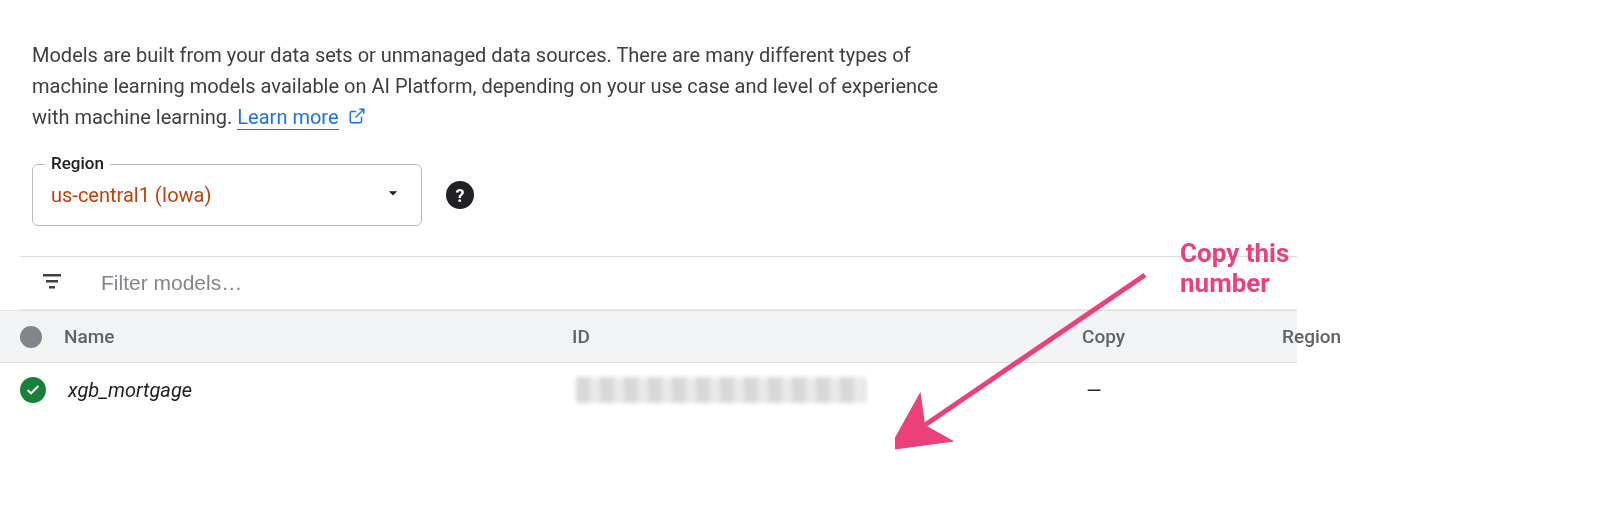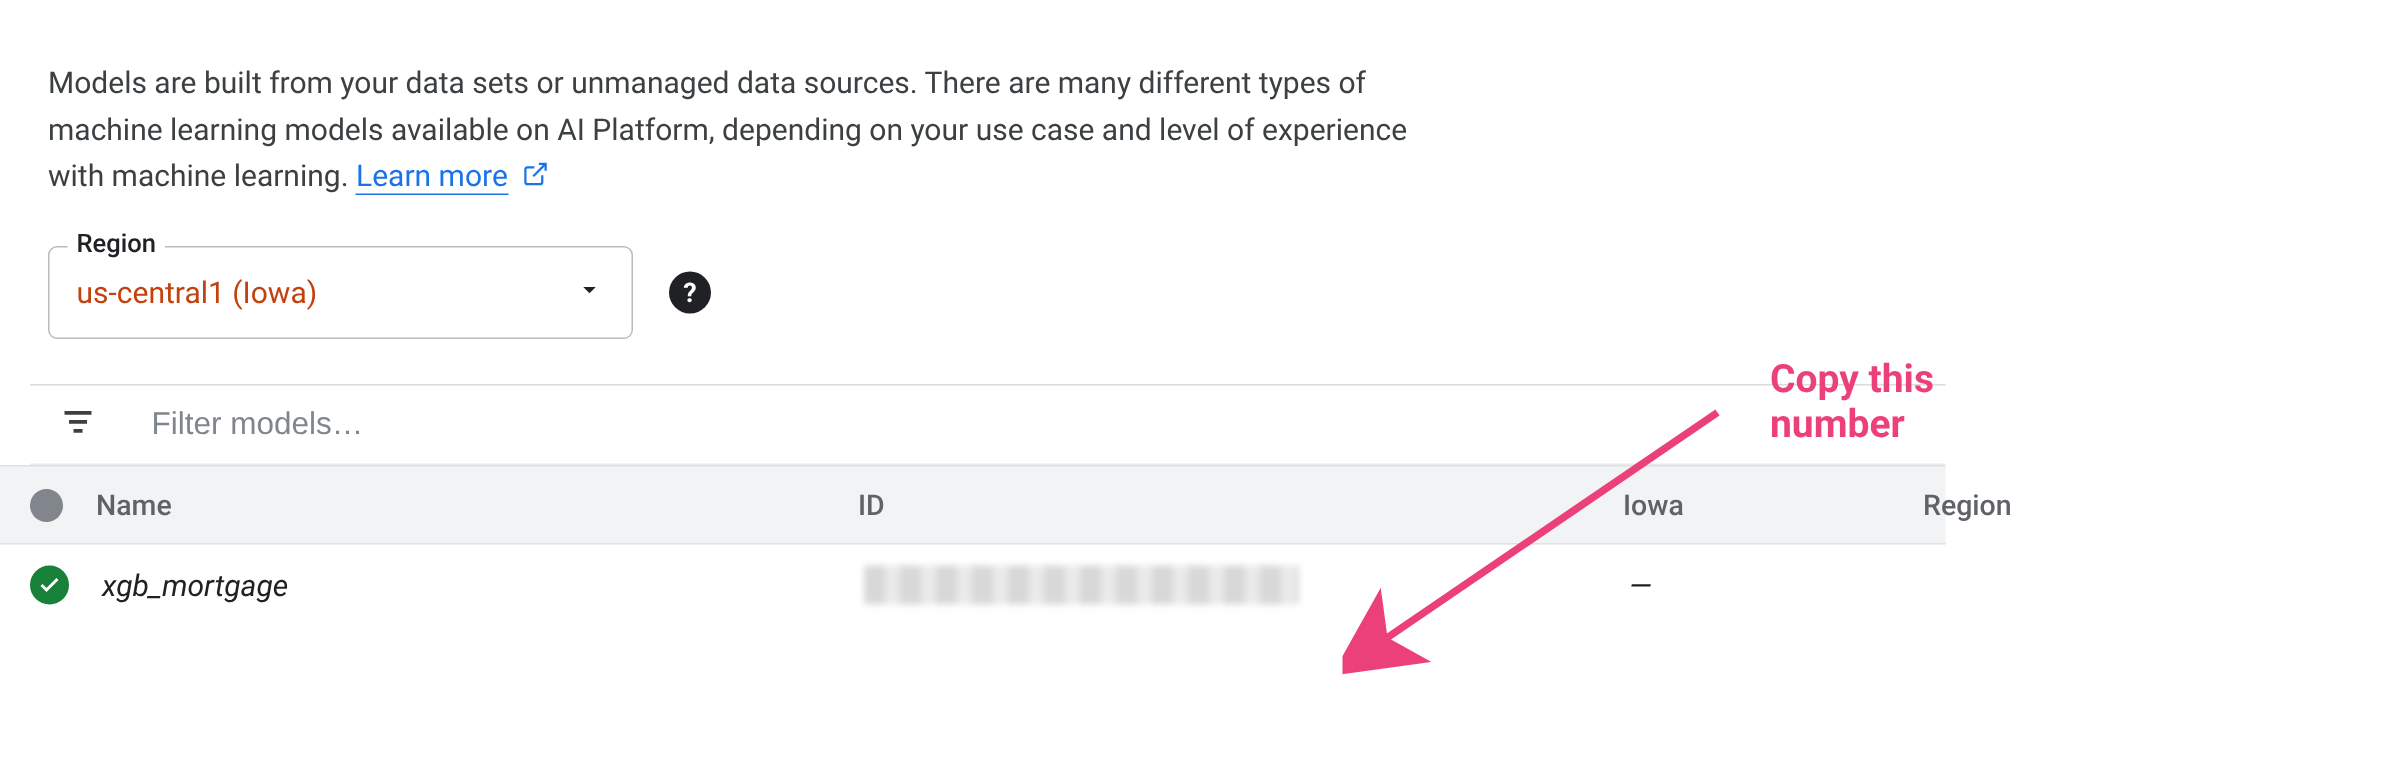--- a/index.html
+++ b/index.html
@@ -185,21 +185,21 @@
     </span>
     <input class="filter-input" type="text" placeholder="Filter models…" style="">
   </div>
 
   <div class="table-header">
     <div class="col-status">
         <div class="header-dot"></div>
       </div>
     <div class="col-name">Name</div>
     <div class="col-id">ID</div>
-    <div class="col-data">Iowa</div>
+    <div class="col-data">Copy</div>
     <div class="col-region">Region</div>
   </div>
 
   <div class="table-row">
     <div class="col-status">
       <div class="status-check">
         <svg width="16" height="16" viewBox="0 0 24 24" fill="none" stroke="#fff" stroke-width="3">
           <polyline points="20 6 9 17 4 12"></polyline>
         </svg>
       </div>

